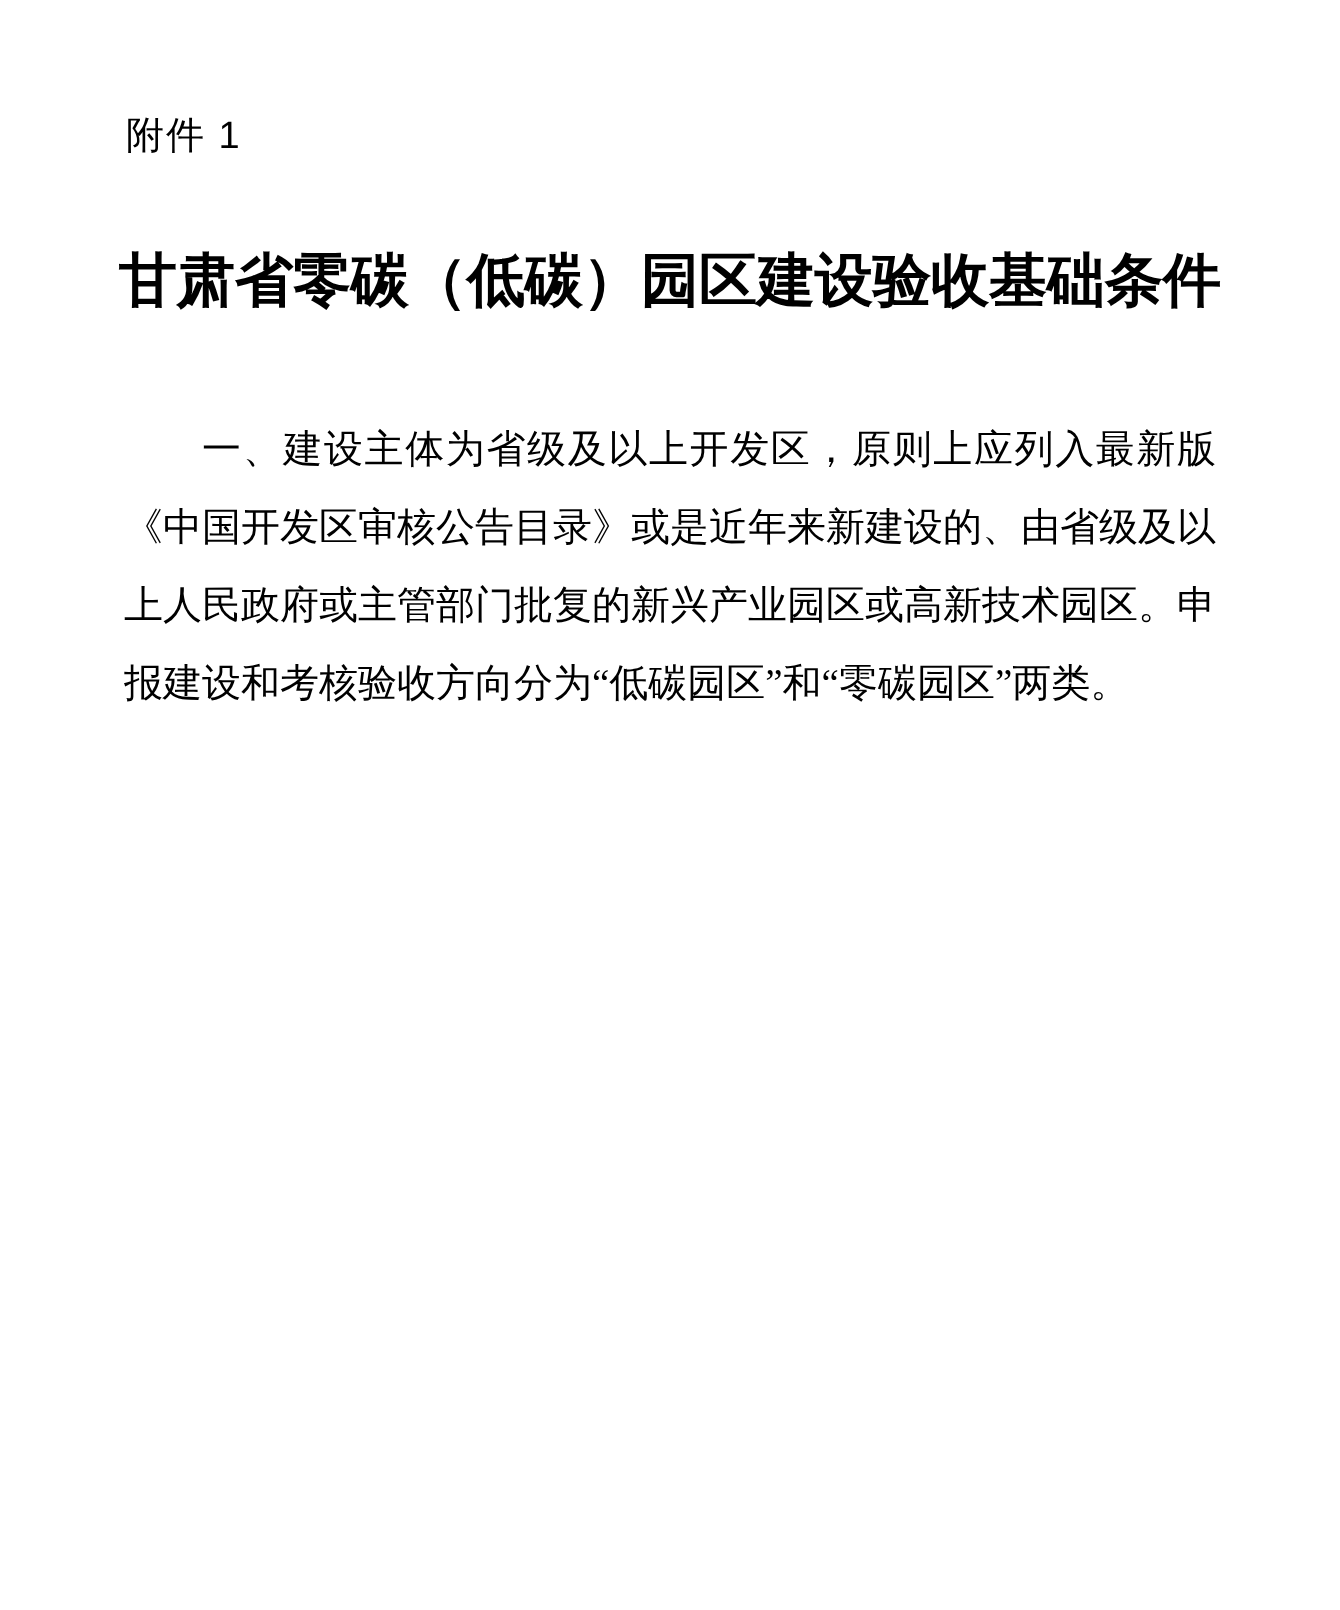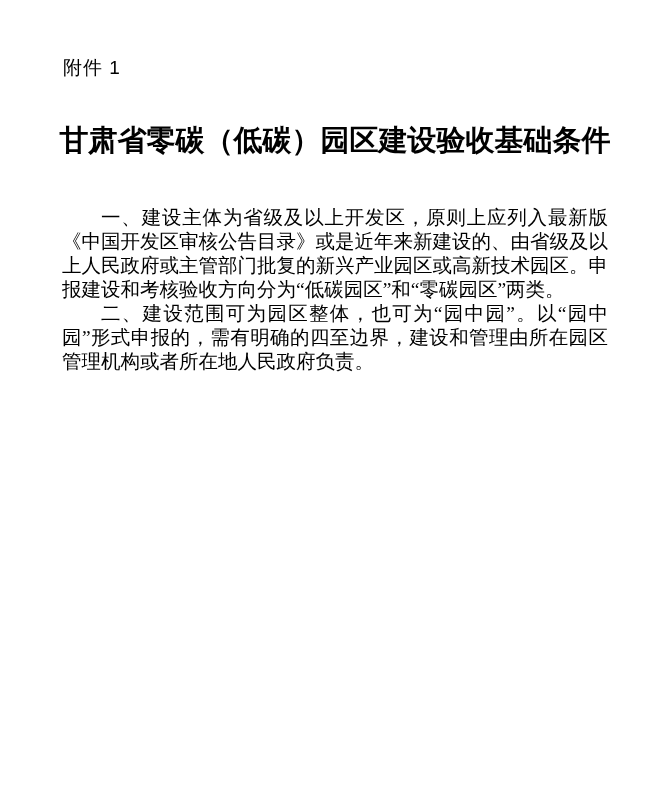--- a/index.html
+++ b/index.html
@@ -32,21 +32,21 @@
     font-weight: 700;
     letter-spacing: 0px;
     font-family: "Liberation Serif", "DejaVu Serif", serif;
   }
   .doc-body {
     position: absolute;
     left: 62px;
     top: 206px;
     width: 546px;
     font-size: 19.5px;
-    line-height: 24px;
+    line-height: 39px;
     text-align: justify;
     text-justify: inter-ideograph;
   }
   .doc-body p {
     margin: 0;
     text-indent: 2em;
   }
   .watermark {
     position: absolute;
     left: 428px;
@@ -75,21 +75,20 @@
 <body>
 
 <div class="page">
 
   <div class="attachment-label">附件 1</div>
 
   <h1 class="doc-title">甘肃省零碳（低碳）园区建设验收基础条件</h1>
 
   <div class="doc-body">
     <p>一、建设主体为省级及以上开发区，原则上应列入最新版《中国开发区审核公告目录》或是近年来新建设的、由省级及以上人民政府或主管部门批复的新兴产业园区或高新技术园区。申报建设和考核验收方向分为“低碳园区”和“零碳园区”两类。</p>
-    <p>二、建设范围可为园区整体，也可为“园中园”。以“园中园”形式申报的，需有明确的四至边界，建设和管理由所在园区管理机构或者所在地人民政府负责。</p>
   </div>
 
   <div class="watermark">
     <span class="wm-icon">
       <svg width="30" height="30" viewBox="0 0 30 30" xmlns="http://www.w3.org/2000/svg" aria-hidden="true">
         <circle cx="15" cy="15" r="15" fill="#8d8d8d"></circle>
         <ellipse cx="11.6" cy="12.8" rx="7.1" ry="5.9" fill="#ffffff" opacity="0.92"></ellipse>
         <path d="M7.5 16.5 L6.2 20 L10 18" fill="#ffffff" opacity="0.92"></path>
         <ellipse cx="19.6" cy="17.6" rx="5.6" ry="4.7" fill="#ffffff" opacity="0.92"></ellipse>
         <path d="M22.8 20.6 L24.4 23.4 L20.4 21.8" fill="#ffffff" opacity="0.92"></path>

